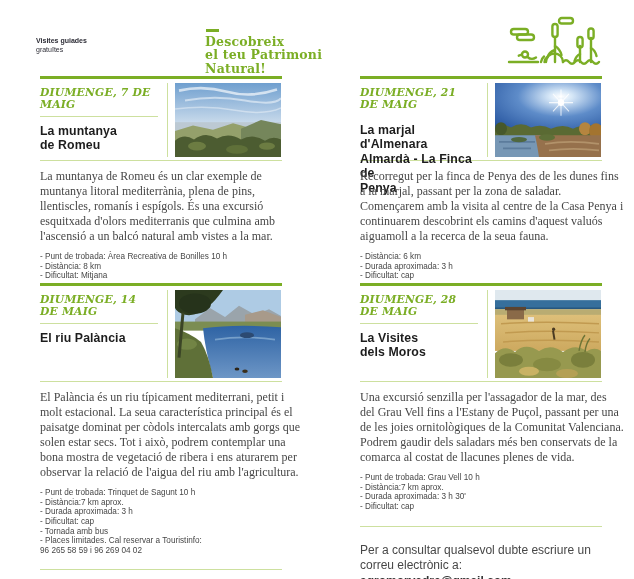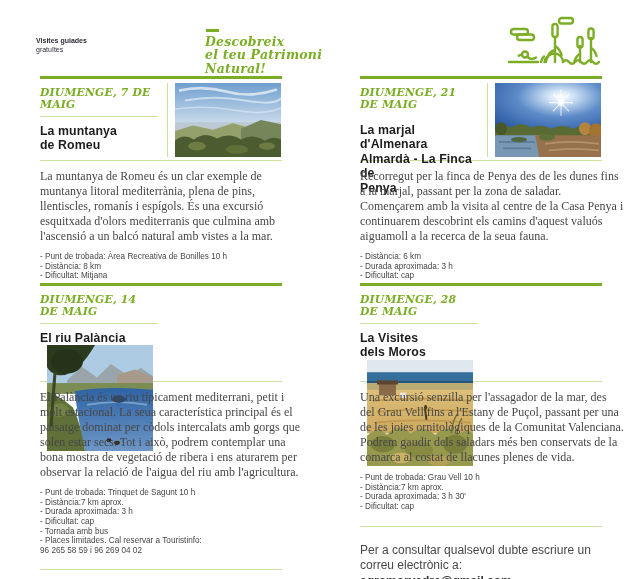--- a/index.html
+++ b/index.html
@@ -4,35 +4,35 @@
 <style>
   * { margin:0; padding:0; box-sizing:border-box; }
   html,body { background:#ffffff; }
   body { font-family:"Liberation Sans", sans-serif; -webkit-font-smoothing:antialiased; }
   .page { position:relative; width:634px; height:579px; background:#fff; overflow:hidden; }
 
   
   .tagline { position:absolute; left:36px; top:36px; font-size:7px; color:#2d2d36; line-height:1.35; }
   .tagline .b { font-weight:bold; }
   .headline { position:absolute; left:205px; top:29px; color:#7bae25;
-              font-family:"DejaVu Serif", serif; font-style:italic; font-weight:bold;
+              font-family:"DejaVu Serif", serif; font-weight:bold;
               font-size:12.5px; line-height:1.08; letter-spacing:.2px; }
   .headline .dash { width:13px; height:2.5px; background:#7bae25; margin:0 0 3px 1px; }
   .icon-wrap { position:absolute; left:503px; top:15px; width:100px; height:58px; }
 
   
   .cols { position:absolute; top:76px; left:40px; display:flex; gap:56px; }
   .col { width:264px; }
 
   
   .card-top { height:207px; }
   .bar { width:242px; height:3px; background:#7bae25; }
   .head { display:flex; width:242px; padding-top:4px; }
   .head.h1 { height:78px; }
-  .head.h2 { height:92px;flex-direction:column; }
+  .head.h2 { height:92px; }
   .head-left { width:127px; padding-right:9px; display:flex; flex-direction:column; }
   .date { font-family:"DejaVu Serif", serif; font-style:italic; font-weight:bold;
           font-size:10.8px; line-height:1.1; color:#7bae25; margin-top:4px; letter-spacing:.2px; }
   .thin { height:1px; background:#cde09f; margin-top:5px; }
   .title { font-weight:bold; font-size:12.3px; line-height:1.18;
            color:#1d1d1d; margin-top:7px; letter-spacing:.1px; }
   .vline { width:1px; background:#cde09f; }
   .photo { margin-left:7px; width:106px; flex:0 0 106px; }
   .photo svg { display:block; width:106px; height:100%; }
   .full-thin { width:242px; height:1px; background:#cde09f; margin-top:3px; }

